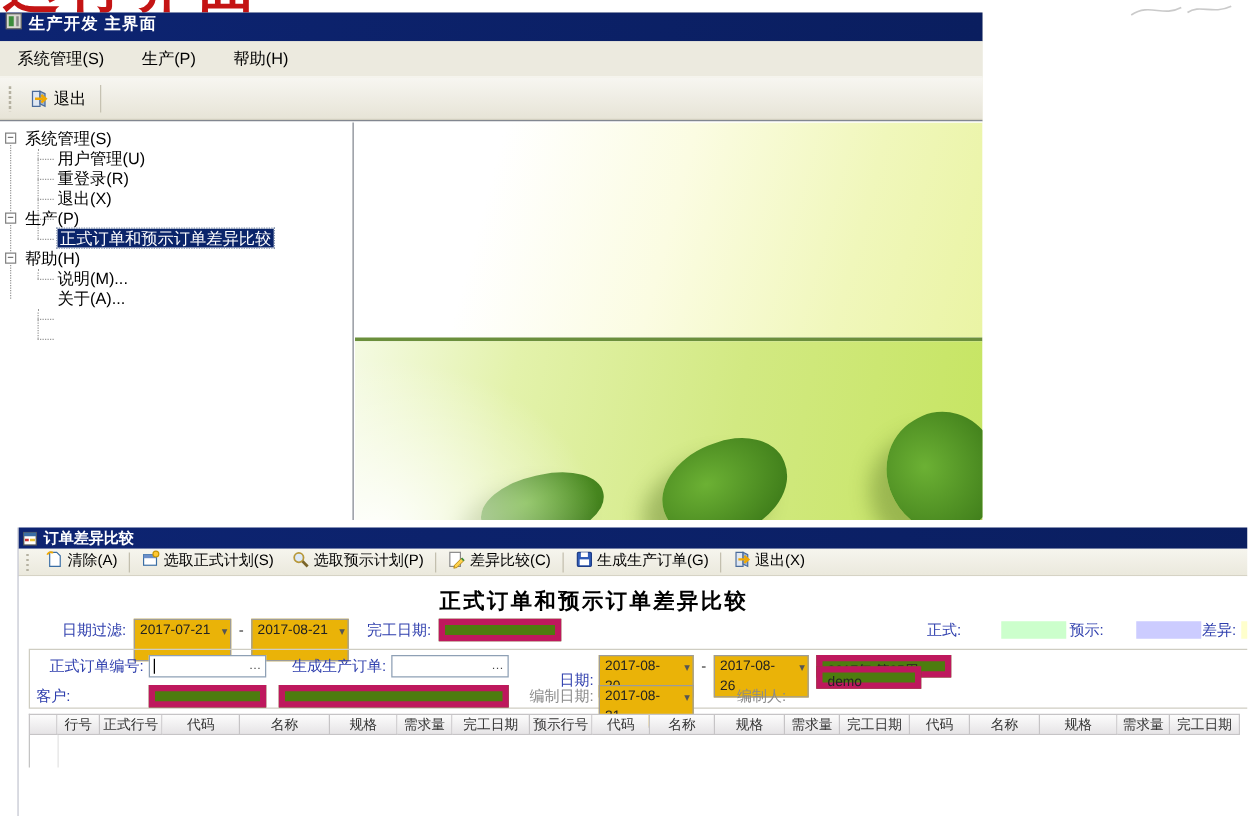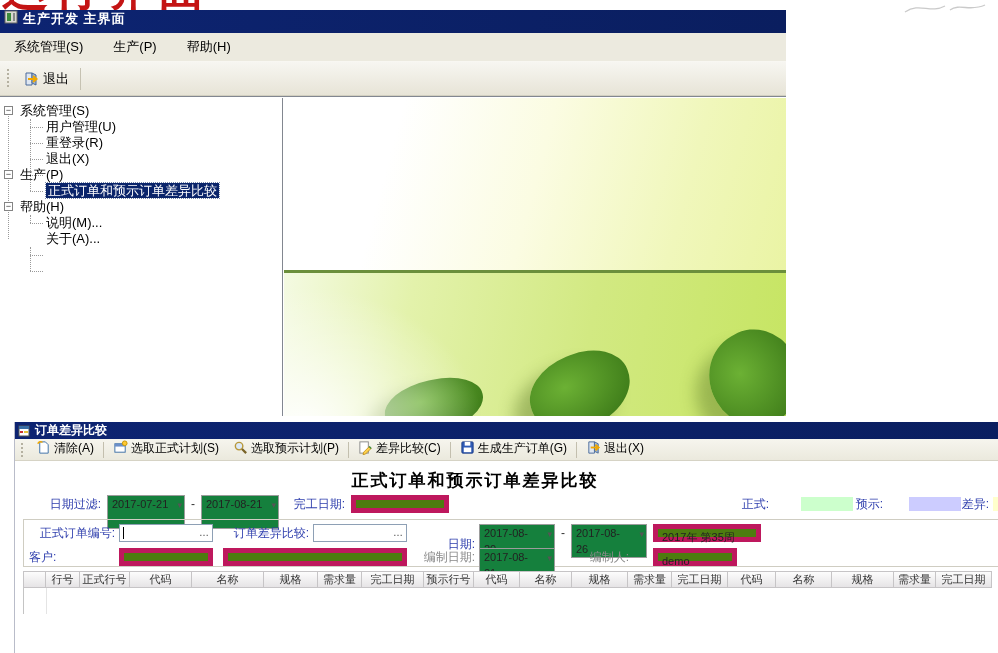--- a/index.html
+++ b/index.html
@@ -66,21 +66,21 @@
   .toolbarB .grip { height:14px; }
   .tbtn2 { display:flex; align-items:flex-start; gap:3px; padding:0 7px; height:20px; cursor:default; }
   .vsep2 { width:1px; height:16px; background:#c3bfae; margin:0 2px; }
 
   .bodyB { position:relative; height:192px; background:#fff; }
   .cmp-heading { position:absolute; left:0; top:8px; width:920px; text-align:center;
                  font-family:"Liberation Serif","DejaVu Serif",serif; font-weight:bold;
                  font-size:17px; letter-spacing:2px; color:#000; }
   .flabel { position:absolute; height:18px; line-height:18px; font-size:12px; color:#2e3ead; text-align:right; }
   .flabel-gray { color:#8a8a8a; }
-  .cb { position:absolute; height:34px; border:1px solid #9c9c9c; background:#15803d; font-size:11px;
+  .cb { position:absolute; height:34px; border:1px solid #9c9c9c; background:#eab308; font-size:11px;
         line-height:16px; padding:0 14px 0 4px; color:#222; cursor:default; }
   .cb:after { content:"▾"; position:absolute; right:2px; top:1px; font-size:9px; color:#555; }
   .txt { position:absolute; height:18px; border:5px solid #be185d; background:#4d7c0f; font-size:11px;
          line-height:16px; padding:0 4px; color:#222; }
   .txt-w { background:#fff; border:1px solid #8ea0b5; }
   .ellip { position:absolute; right:2px; top:0; font-size:10px; color:#444; letter-spacing:1px; cursor:pointer; }
   .caret { position:absolute; left:3px; top:2px; width:1px; height:12px; background:#000; }
   .dash { position:absolute; height:18px; line-height:18px; font-size:12px; color:#333; }
   .sw { position:absolute; height:14px; top:2px; }
   .groupbox { position:absolute; left:8px; top:58px; width:1010px; height:48px; border:1px solid #cfcdc2; }
@@ -282,38 +282,38 @@
       <div class="sw" style="left: 978px; top: 36px; width: 44px; background: rgb(255, 255, 204);"></div>
 
       <div class="groupbox"></div>
 
       <span class="flabel" style="left:14px; top:63px; width:86px;">正式订单编号:</span>
       <div class="txt txt-w" style="left:104px; top:63px; width:94px;">
         <div class="caret"></div>
         <span></span>
         <span class="ellip">…</span>
       </div>
-      <span class="flabel" style="left:204px; top:63px; width:90px;">订单差异比较:</span>
+      <span class="flabel" style="left:204px; top:63px; width:90px;">生成生产订单:</span>
       <div class="txt txt-w" style="left:298px; top:63px; width:94px;">
         <span></span>
         <span class="ellip">…</span>
       </div>
       <span class="flabel" style="left:420px; top:74px; width:40px;">日期:</span>
       <div class="cb" style="left:464px; top:63px; width:76px;"><span>2017-08-20</span></div>
       <span class="dash" style="left:546px; top:63px;">-</span>
       <div class="cb" style="left:556px; top:63px; width:76px;"><span>2017-08-26</span></div>
       <div class="txt" style="left:638px; top:63px; width:108px;">2017年 第35周</div>
 
       <span class="flabel" style="left:14px; top:87px; width:36px; text-align:left;">客户:</span>
       <div class="txt" style="left:104px; top:87px; width:94px;"></div>
       <div class="txt" style="left:208px; top:87px; width:184px;"></div>
       <span class="flabel flabel-gray" style="left:396px; top:87px; width:64px;">编制日期:</span>
       <div class="cb" style="left:464px; top:87px; width:76px;"><span>2017-08-21</span></div>
       <span class="flabel flabel-gray" style="left:540px; top:87px; width:74px;">编制人:</span>
-      <div class="txt" style="left:638px; top:87px; width:84px;">demo</div>
+      <div class="txt" style="left:638px; top:72px; width:84px;">demo</div>
 
       <div class="gridhead">
         <div class="gh" style="width:22px;"></div>
         <div class="gh" style="width:34px;">行号</div>
         <div class="gh" style="width:50px;">正式行号</div>
         <div class="gh" style="width:62px;">代码</div>
         <div class="gh" style="width:72px;">名称</div>
         <div class="gh" style="width:54px;">规格</div>
         <div class="gh" style="width:44px;">需求量</div>
         <div class="gh" style="width:62px;">完工日期</div>

